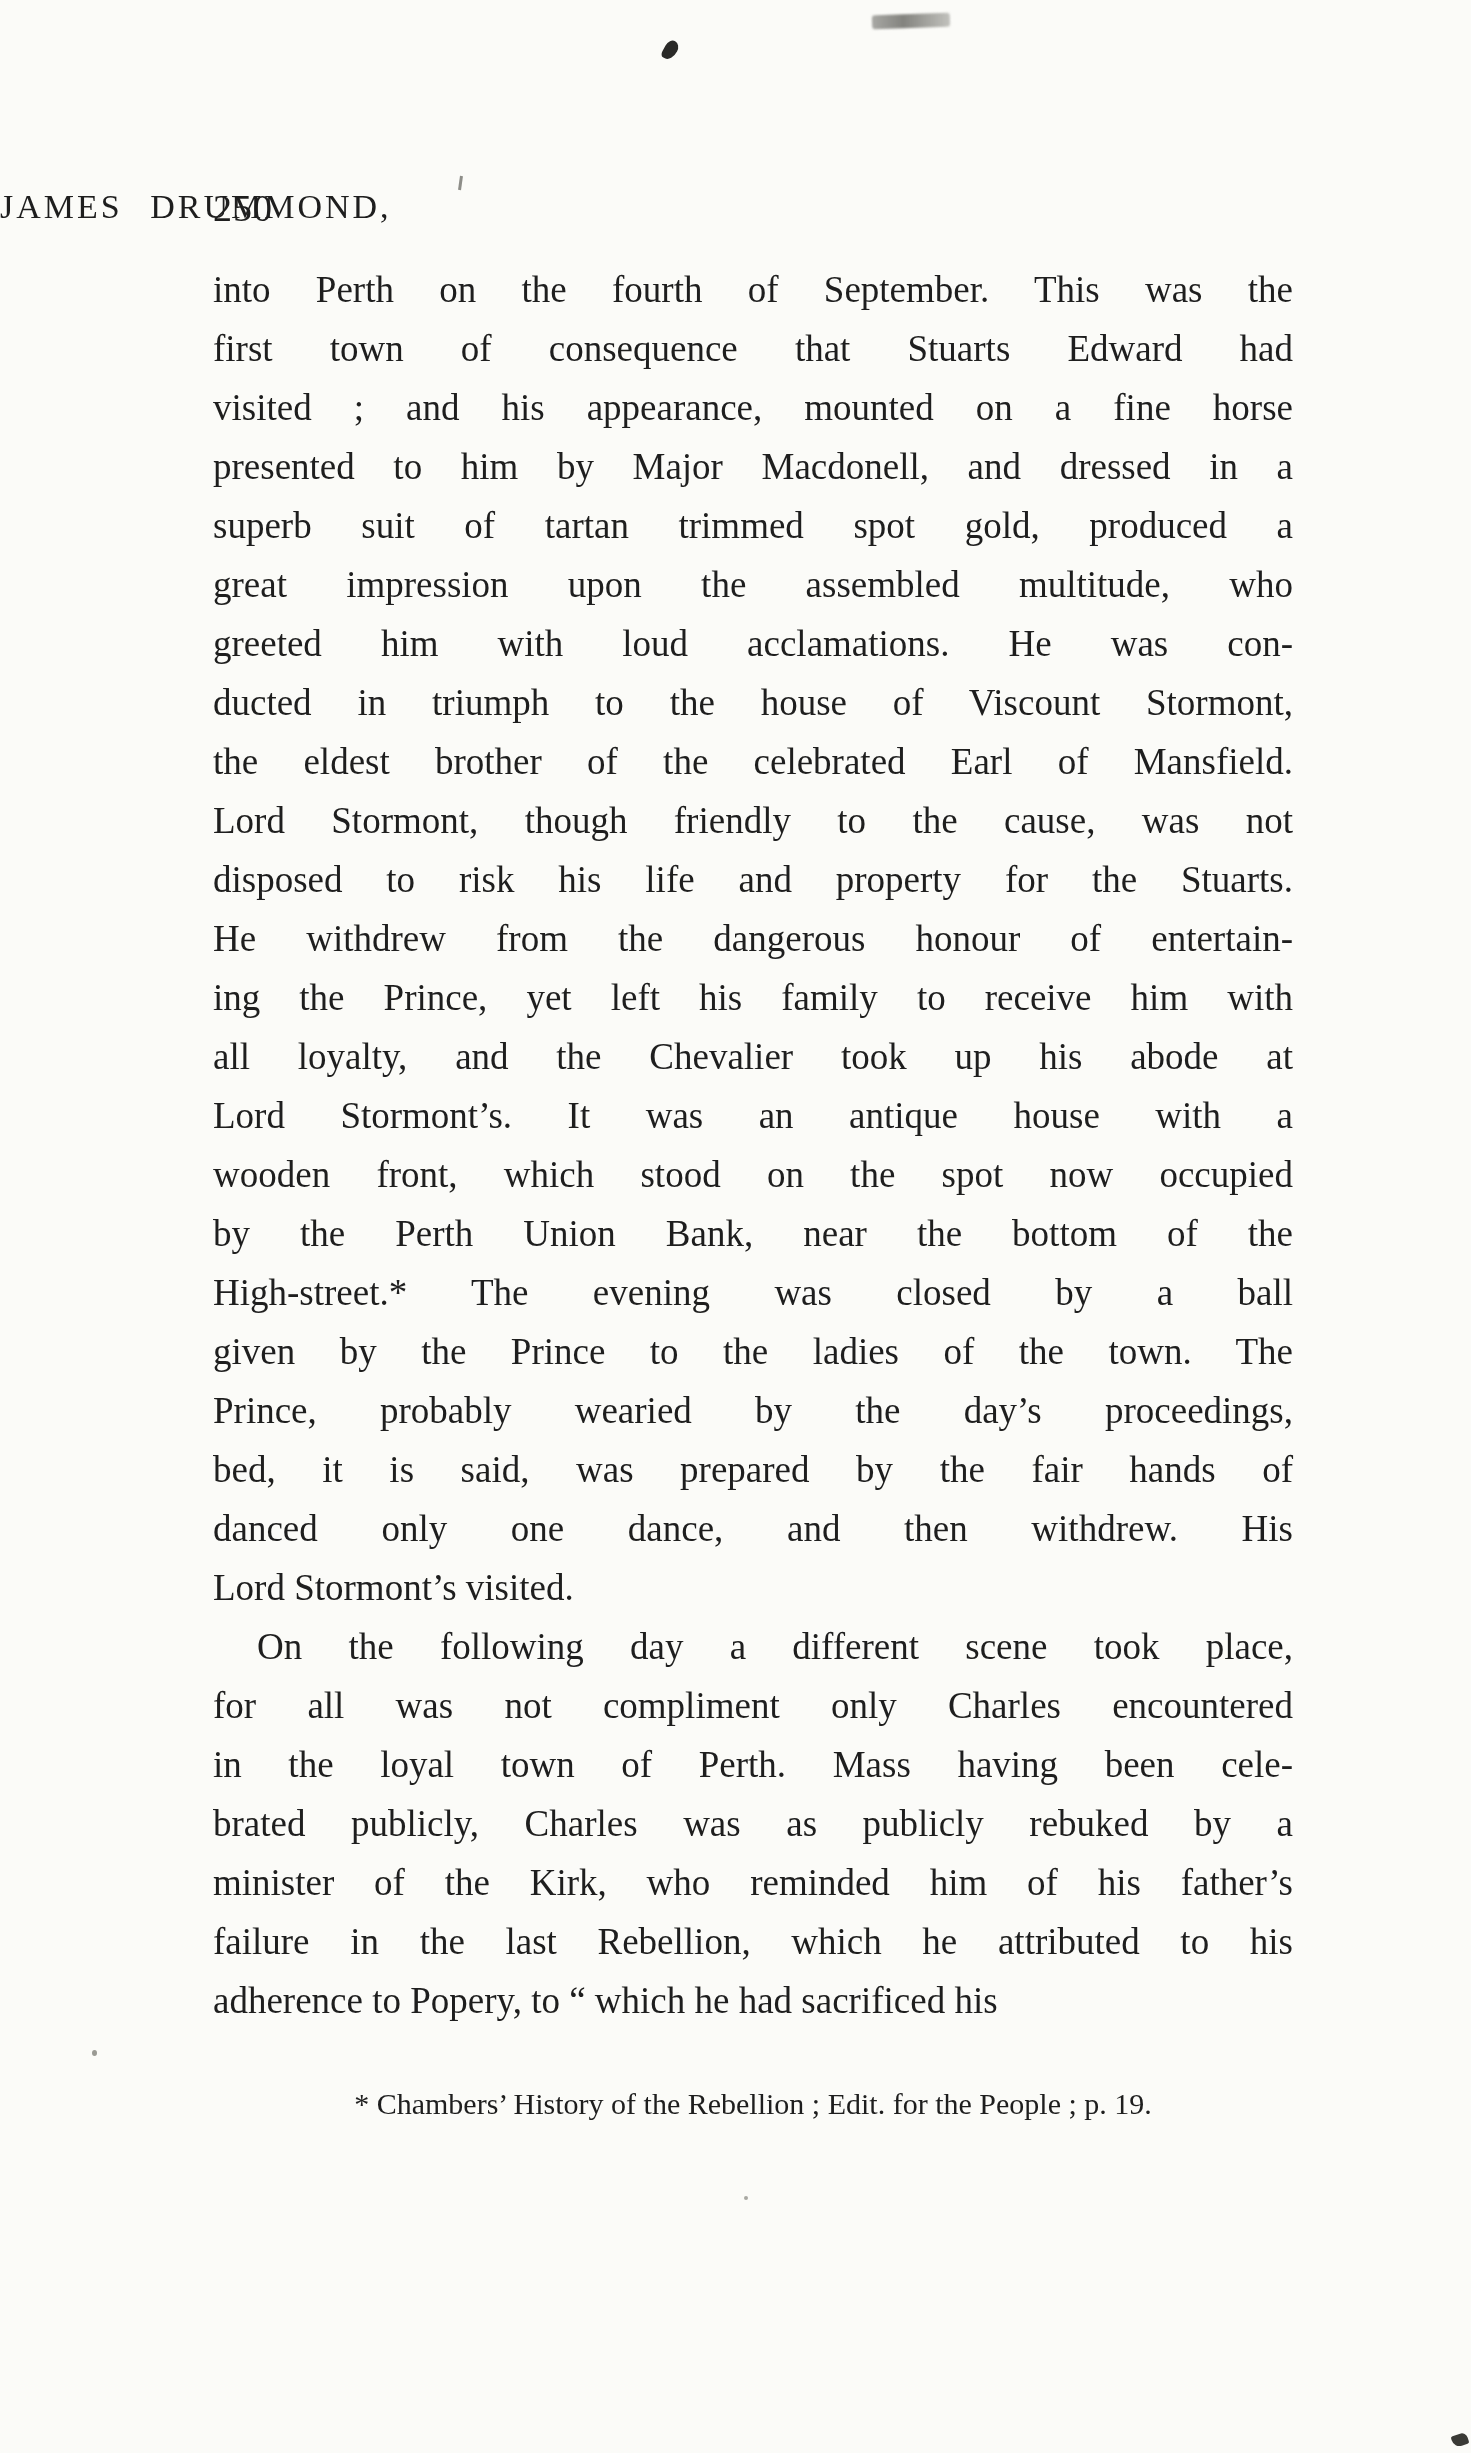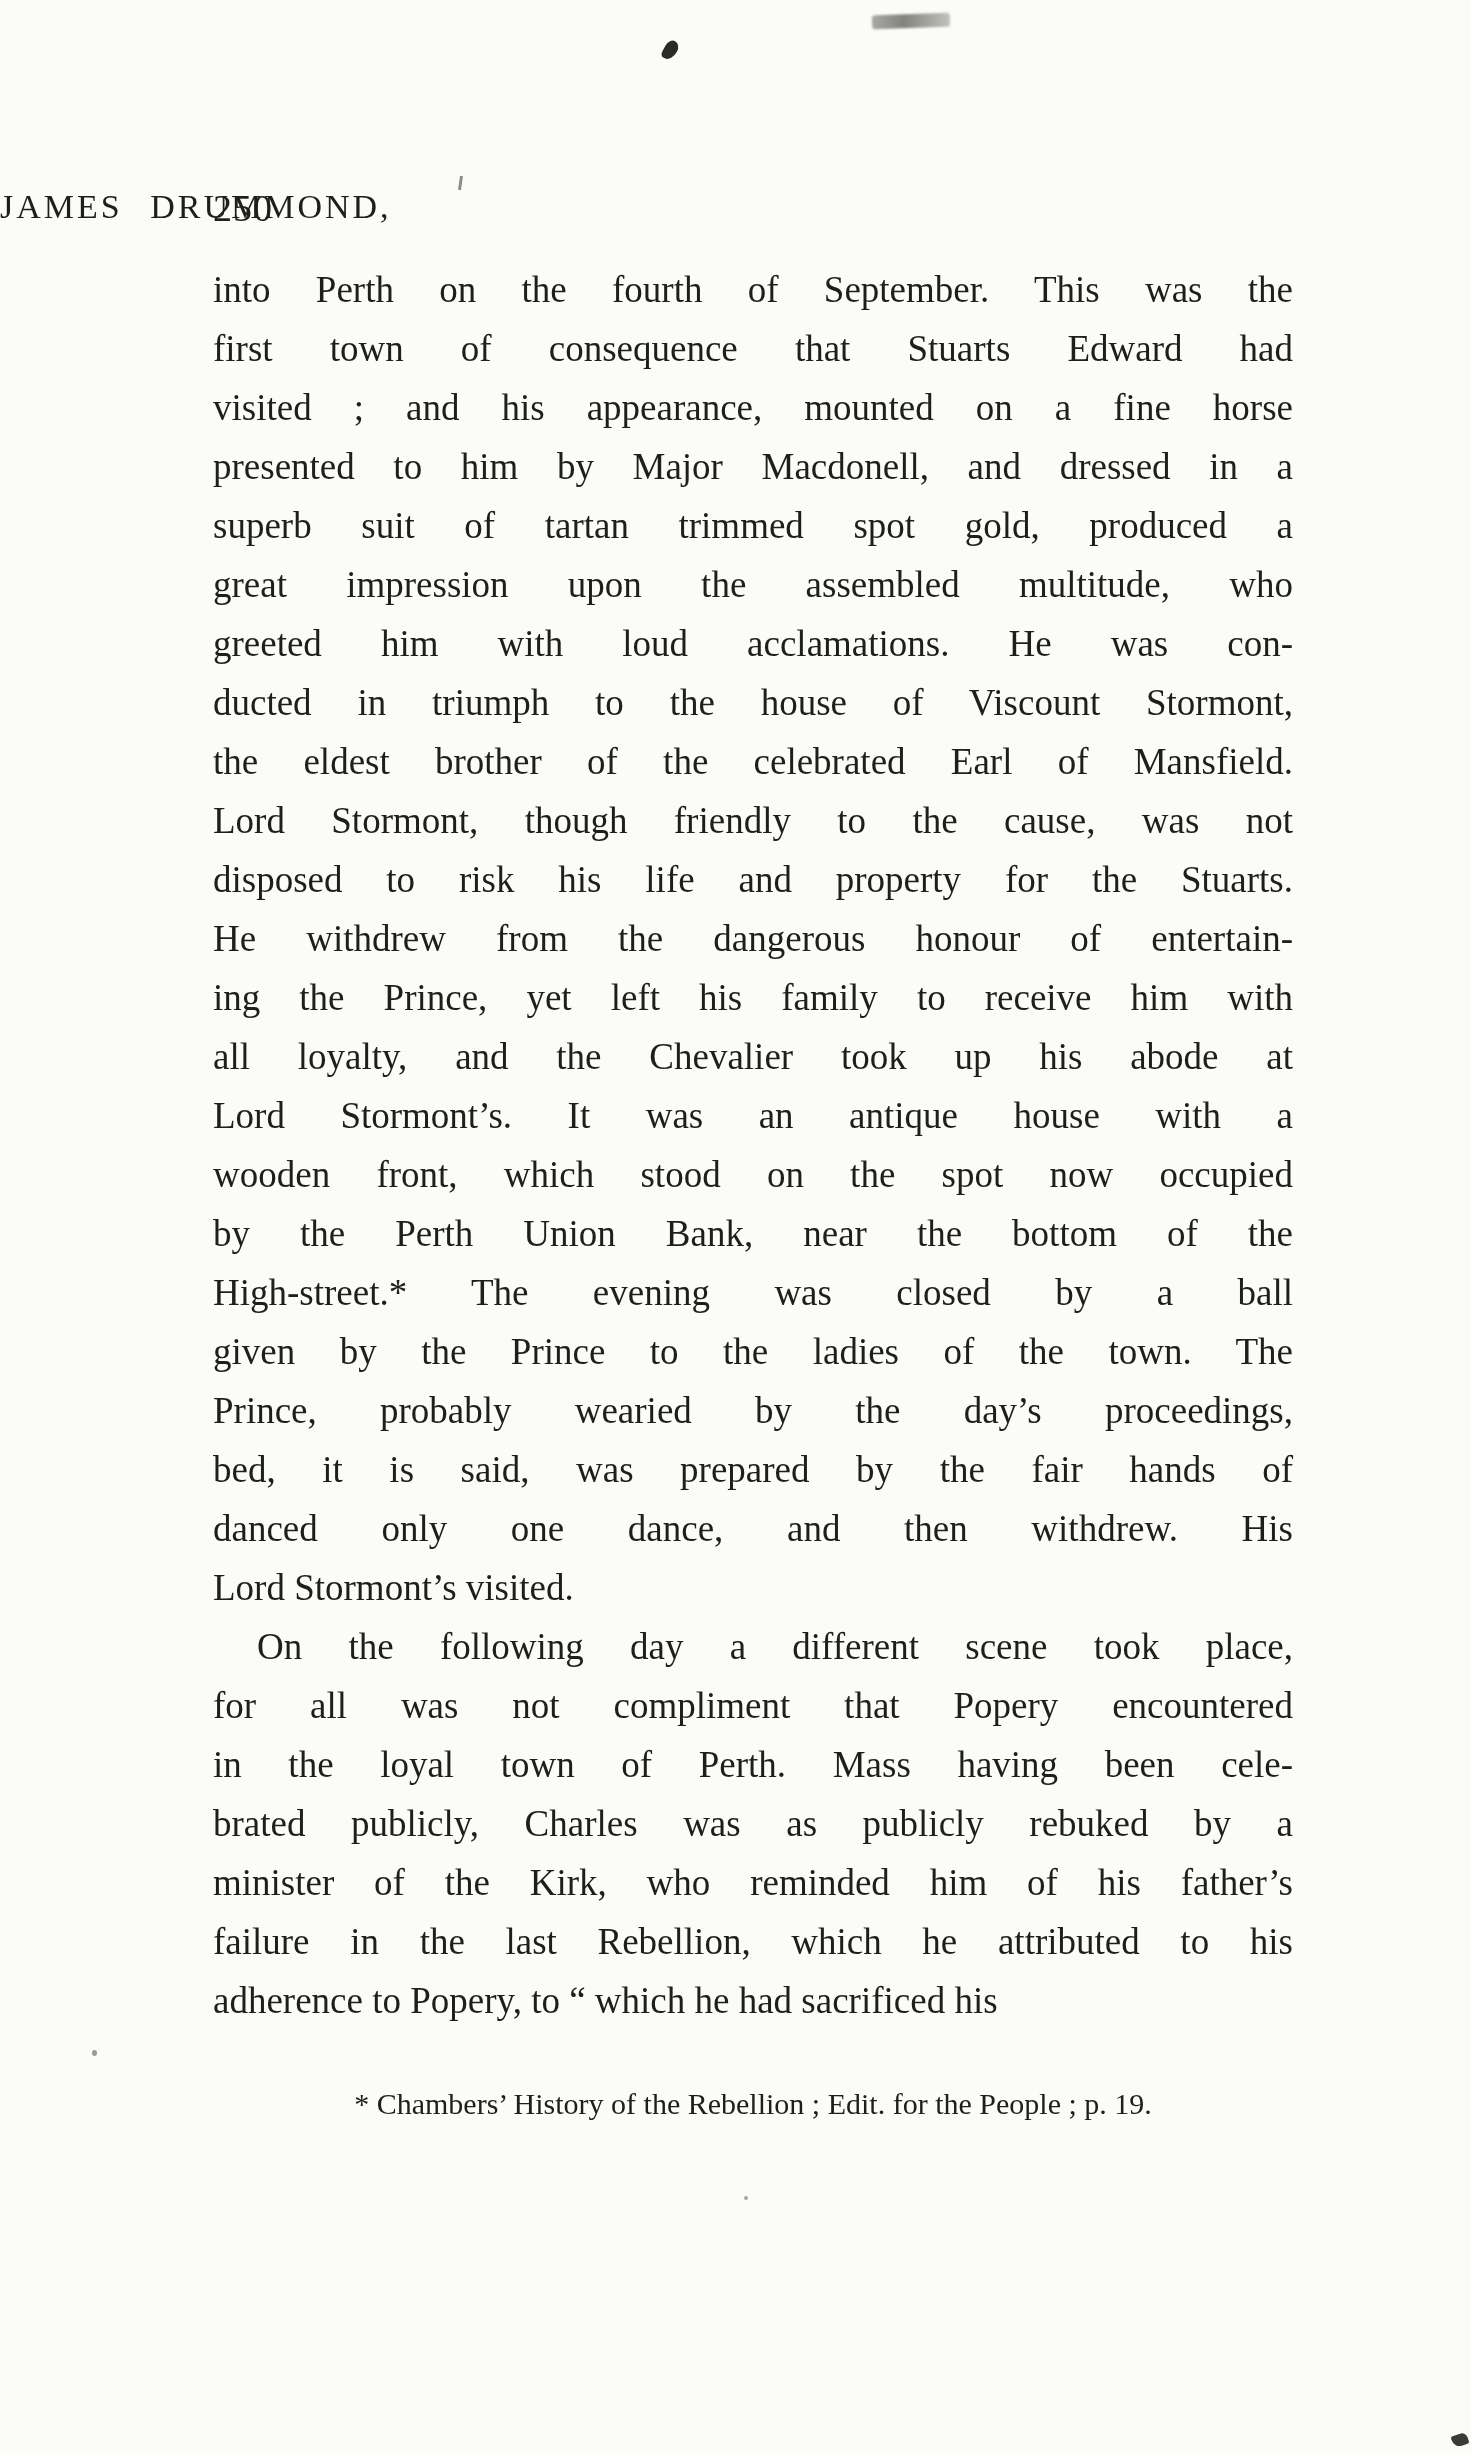--- a/index.html
+++ b/index.html
@@ -155,21 +155,21 @@
         <div class="text-line">by the Perth Union Bank, near the bottom of the</div>
         <div class="text-line">High-street.*   The evening was closed by a ball</div>
         <div class="text-line">given by the Prince to the ladies of the town.  The</div>
         <div class="text-line">Prince, probably wearied by the day’s proceedings,</div>
         <div class="text-line">bed, it is said, was prepared by the fair hands of</div>
         <div class="text-line">danced only one dance, and then withdrew.  His</div>
         <div class="text-line last">Lord Stormont’s visited.</div>
       </div>
       <div class="paragraph">
         <div class="text-line indent">On the following day a different scene took place,</div>
-        <div class="text-line">for all was not compliment that Popery encountered</div>
+        <div class="text-line">for all was not compliment only Charles encountered</div>
         <div class="text-line">in the loyal town of Perth.  Mass having been cele-</div>
         <div class="text-line">brated publicly, Charles was as publicly rebuked by a</div>
         <div class="text-line">minister of the Kirk, who reminded him of his father’s</div>
         <div class="text-line">failure in the last Rebellion, which he attributed to his</div>
         <div class="text-line last">adherence to Popery, to “ which he had sacrificed his</div>
       </div>
     </div>
 
   <div class="footnote">* Chambers’ History of the Rebellion ; Edit. for the People ; p. 19.</div>
 

